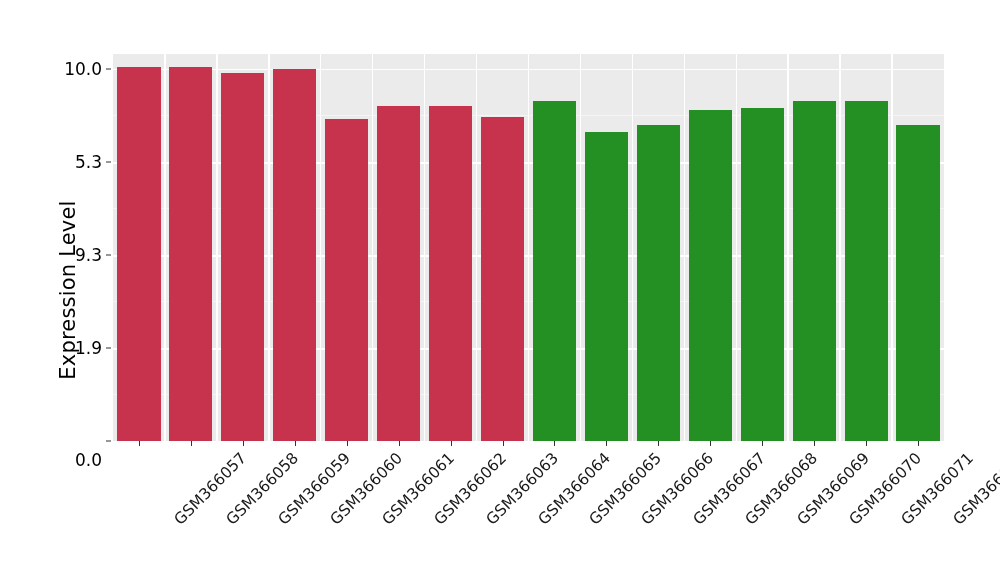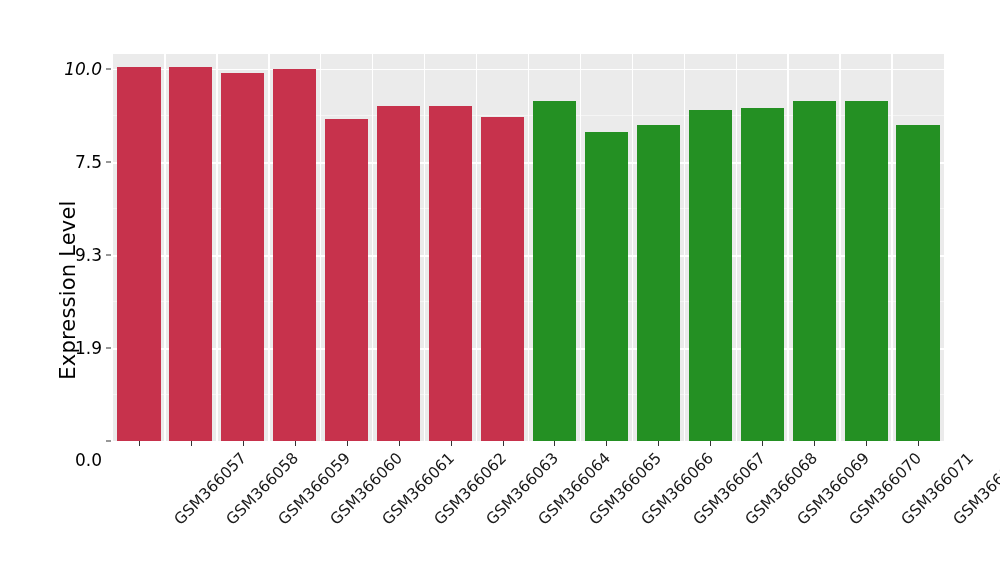--- a/index.html
+++ b/index.html
@@ -144,23 +144,23 @@
 
   <div class="y-axis-title">Expression Level</div>
 
   <div id="y-ticks">
       <div class="y-tick-label" style="top: 460px;">0.0</div>
       <div class="y-tick-mark" style="top: 441px;"></div>
       <div class="y-tick-label" style="top: 347.97px;">1.9</div>
       <div class="y-tick-mark" style="top: 347.97px;"></div>
       <div class="y-tick-label" style="top: 254.94px;">9.3</div>
       <div class="y-tick-mark" style="top: 254.94px;"></div>
-      <div class="y-tick-label" style="top: 161.91px;">7.5</div>
+      <div class="y-tick-label" style="top: 161.91px;">5.3</div>
       <div class="y-tick-mark" style="top: 161.91px;"></div>
-      <div class="y-tick-label" style="top: 68.88px; font-style: italic;">10.0</div>
+      <div class="y-tick-label" style="top: 68.88px;">10.0</div>
       <div class="y-tick-mark" style="top: 68.88px;"></div>
     </div>
 
   <div id="panel">
       <div class="grid-minor" style="top: 340.49px;"></div>
       <div class="grid-minor" style="top: 247.46px;"></div>
       <div class="grid-minor" style="top: 154.43px;"></div>
       <div class="grid-minor" style="top: 61.4px;"></div>
       <div class="grid-major" style="top: 293.97px;"></div>
       <div class="grid-major" style="top: 200.94px;"></div>

